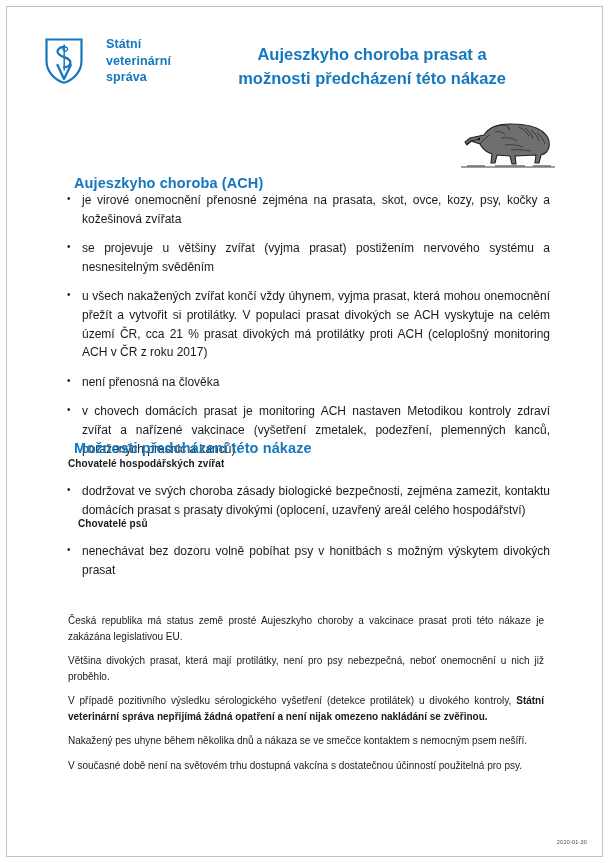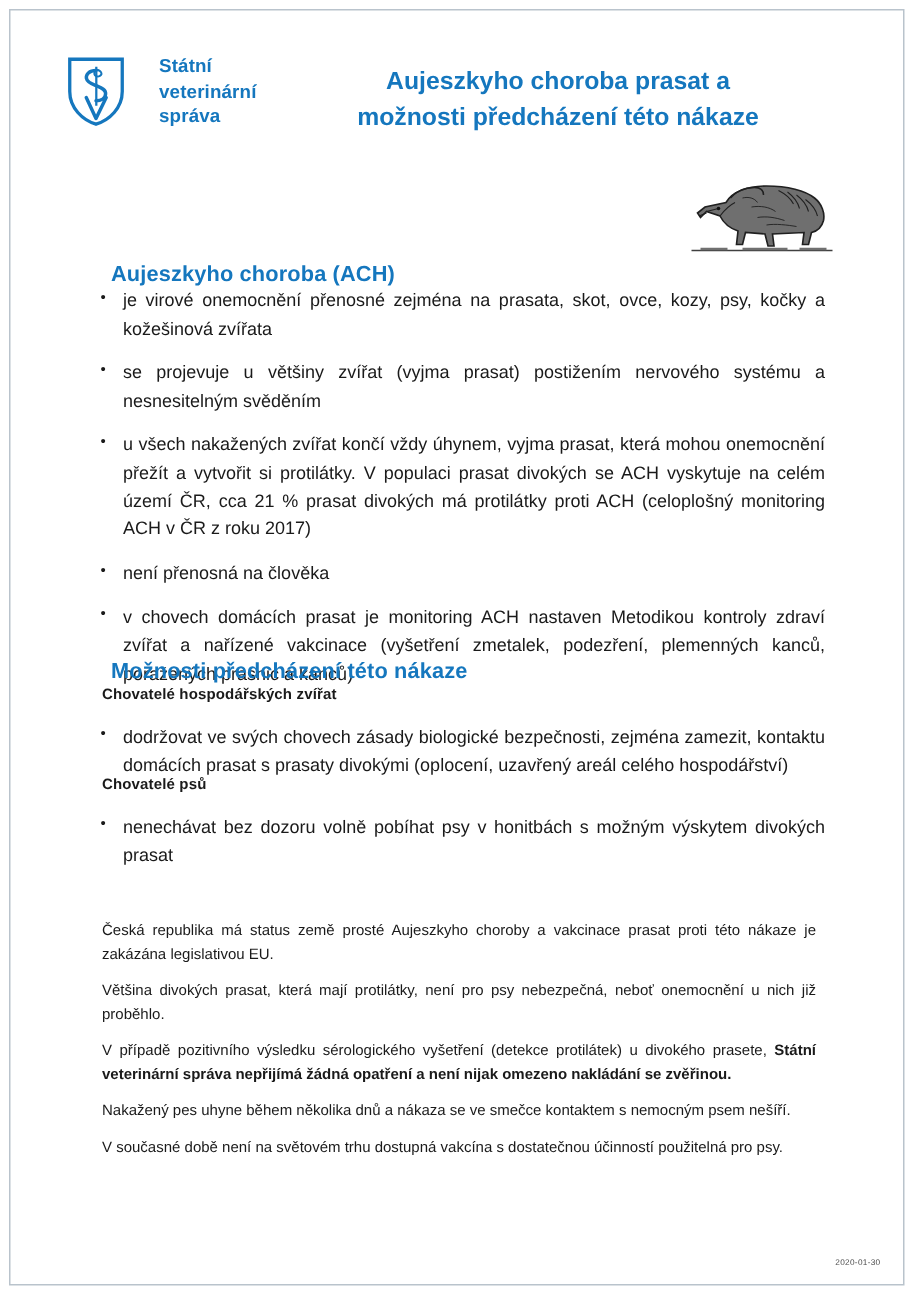--- a/index.html
+++ b/index.html
@@ -139,21 +139,21 @@
 
   
   .sec1-head { position: absolute; left: 62px; top: 163px; }
   .sec1-list { position: absolute; left: 60px; top: 191px; width: 490px; }
   .sec1-list li + li { margin-top: 11px; }
 
   .sec2-head { position: absolute; left: 62px; top: 428px; }
   .sub1-head { position: absolute; left: 68px; top: 458px; }
   .sub1-list { position: absolute; left: 60px; top: 482px; width: 490px; }
 
-  .sub2-head { position: absolute; left: 68px; top: 518px; }
+  .sub2-head { position: absolute; left: 78px; top: 518px; }
   .sub2-list { position: absolute; left: 60px; top: 542px; width: 490px; }
   .sub2-list li + li { margin-top: 11px; }
 
   .closing { position: absolute; left: 68px; top: 613px; width: 476px; }
   .closing .para + .para { margin-top: 9px; }
 
   .datestamp {
     position: absolute;
     right: 22px;
     bottom: 18px;
@@ -236,32 +236,32 @@
       <li>se projevuje u většiny zvířat (vyjma prasat) postižením nervového systému a nesnesitelným svěděním</li>
       <li>u všech nakažených zvířat končí vždy úhynem, vyjma prasat, která mohou onemocnění přežít a vytvořit si protilátky. V populaci prasat divokých se ACH vyskytuje na celém území ČR, cca 21 % prasat divokých má protilátky proti ACH (celoplošný monitoring ACH v ČR z roku 2017)</li>
       <li>není přenosná na člověka</li>
       <li>v chovech domácích prasat je monitoring ACH nastaven Metodikou kontroly zdraví zvířat a nařízené vakcinace (vyšetření zmetalek, podezření, plemenných kanců, poražených prasnic a kanců)</li>
     </ul>
 
     <h1 class="section sec2-head">Možnosti předcházení této nákaze</h1>
 
     <h2 class="subsection sub1-head">Chovatelé hospodářských zvířat</h2>
     <ul class="bullets sub1-list">
-      <li>dodržovat ve svých chovech zásady biologické bezpečnosti, zejména zamezit, kontaktu domácích prasat s prasaty divokými (oplocení, uzavřený areál celého hospodářství)</li>
+      <li>dodržovat ve svých choroba zásady biologické bezpečnosti, zejména zamezit, kontaktu domácích prasat s prasaty divokými (oplocení, uzavřený areál celého hospodářství)</li>
     </ul>
 
     <h2 class="subsection sub2-head">Chovatelé psů</h2>
     <ul class="bullets sub2-list">
       <li>nenechávat bez dozoru volně pobíhat psy v honitbách s možným výskytem divokých prasat</li>
     </ul>
 
     <div class="closing">
       <p class="para"><span>Česká republika má status země prosté Aujeszkyho choroby a vakcinace prasat proti této nákaze je zakázána legislativou EU.</span></p>
       <p class="para"><span>Většina divokých prasat, která mají protilátky, není pro psy nebezpečná, neboť onemocnění u nich již proběhlo.</span></p>
-      <p class="para"><span>V případě pozitivního výsledku sérologického vyšetření (detekce protilátek) u divokého prasete, </span><b>Státní veterinární správa nepřijímá žádná opatření a není nijak omezeno nakládání se zvěřinou.</b></p>
+      <p class="para"><span>V případě pozitivního výsledku sérologického vyšetření (detekce protilátek) u divokého kontroly, </span><b>Státní veterinární správa nepřijímá žádná opatření a není nijak omezeno nakládání se zvěřinou.</b></p>
       <p class="para"><span>Nakažený pes uhyne během několika dnů a nákaza se ve smečce kontaktem s nemocným psem nešíří.</span></p>
       <p class="para"><span>V současné době není na světovém trhu dostupná vakcína s dostatečnou účinností použitelná pro psy.</span></p>
     </div>
 
     <div class="datestamp">2020-01-30</div>
 
   </div>
 </div>
 
 </body></html>

